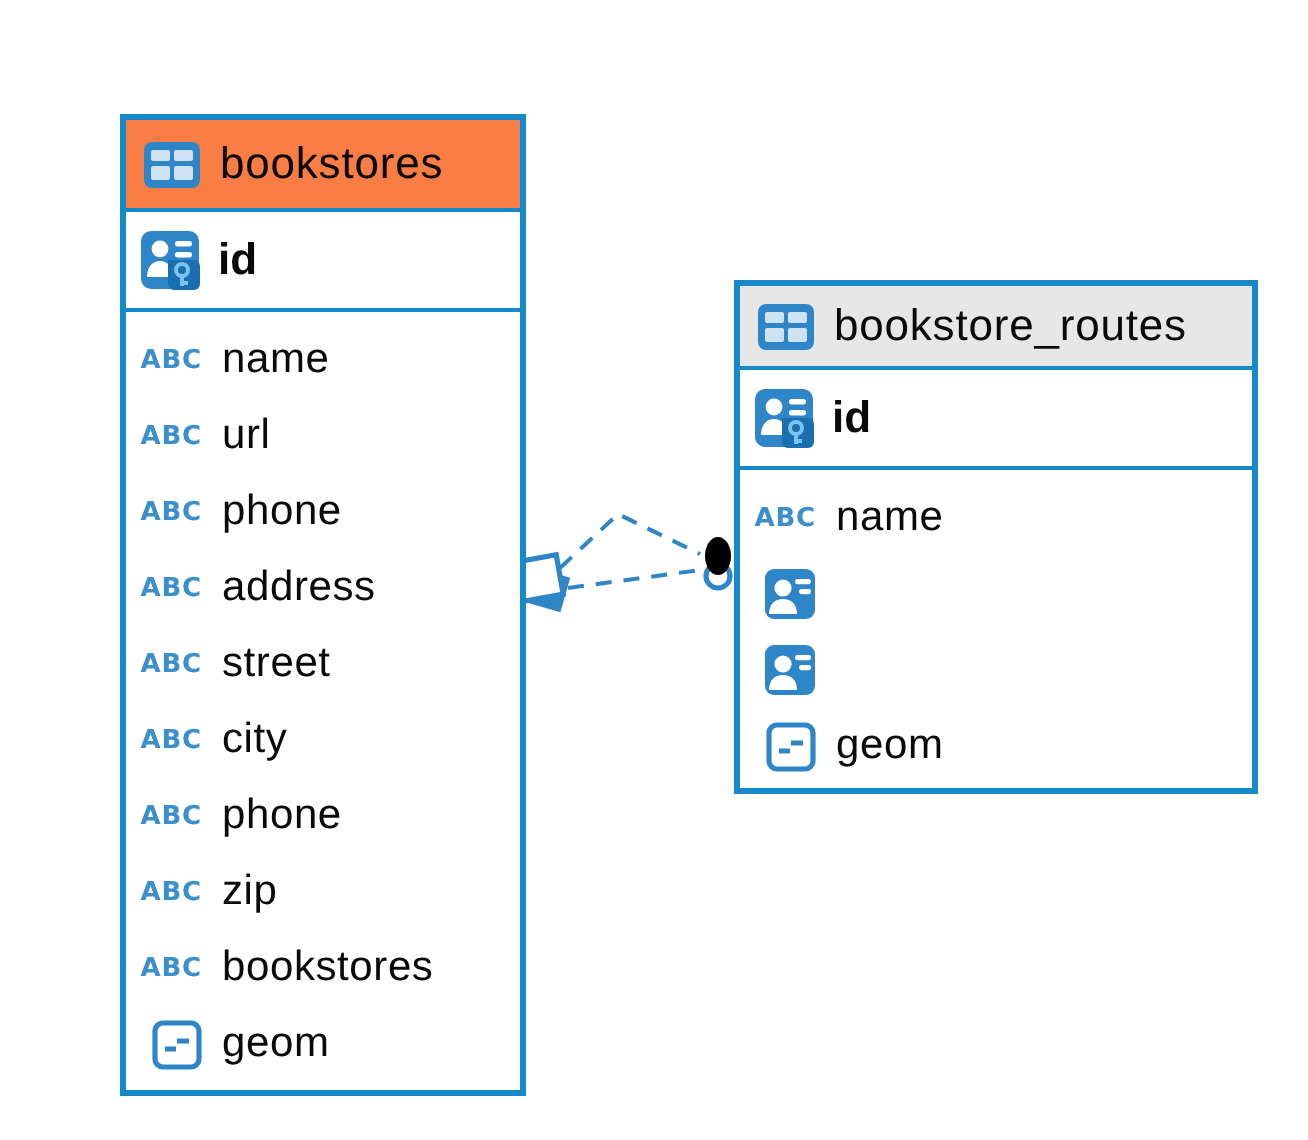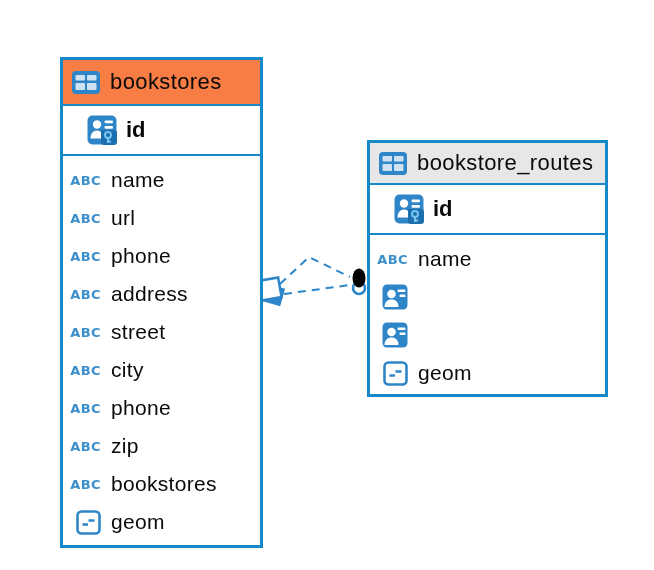--- a/index.html
+++ b/index.html
@@ -4,30 +4,30 @@
 <style>
   html,body{margin:0;padding:0;background:#fff;}
   #canvas{
     position:relative;width:654px;height:570px;background:#ffffff;overflow:hidden;
     font-family:"Liberation Sans","DejaVu Sans",sans-serif;color:#0a0a0a;
   }
   .table-node{
     position:absolute;background:#fff;border:3px solid #1589c9;box-sizing:border-box;
   }
   #table-bookstores{left:60px;top:57px;width:203px;height:491px;}
-  #table-bookstore-routes{left:367px;top:140px;width:241px;height:257px;}
+  #table-bookstore-routes{left:367px;top:140px;width:262px;height:257px;}
   .table-header{
     display:flex;align-items:center;gap:9px;padding:0 8px;
     border-bottom:2.5px solid #1589c9;font-size:22px;letter-spacing:.4px;
     box-sizing:border-box;
   }
   #table-bookstores .table-header{height:46px;background:#f87d45;}
   #table-bookstore-routes .table-header{height:42px;background:#e7e7e7;}
   .id-row{
-    display:flex;align-items:center;gap:9px;padding:0 24px;height:50px;
+    display:flex;align-items:center;gap:9px;padding:0 7px;height:50px;
     border-bottom:2.5px solid #1589c9;font-weight:bold;font-size:22px;
     box-sizing:border-box;
   }
   .fields{padding-top:5px;}
   .field-row{
     display:flex;align-items:center;gap:10px;padding:0 8px;height:38px;
     font-size:21px;letter-spacing:.3px;box-sizing:border-box;
   }
   .icon-box{display:flex;align-items:center;justify-content:flex-end;width:30px;flex:0 0 30px;}
   .abc{

